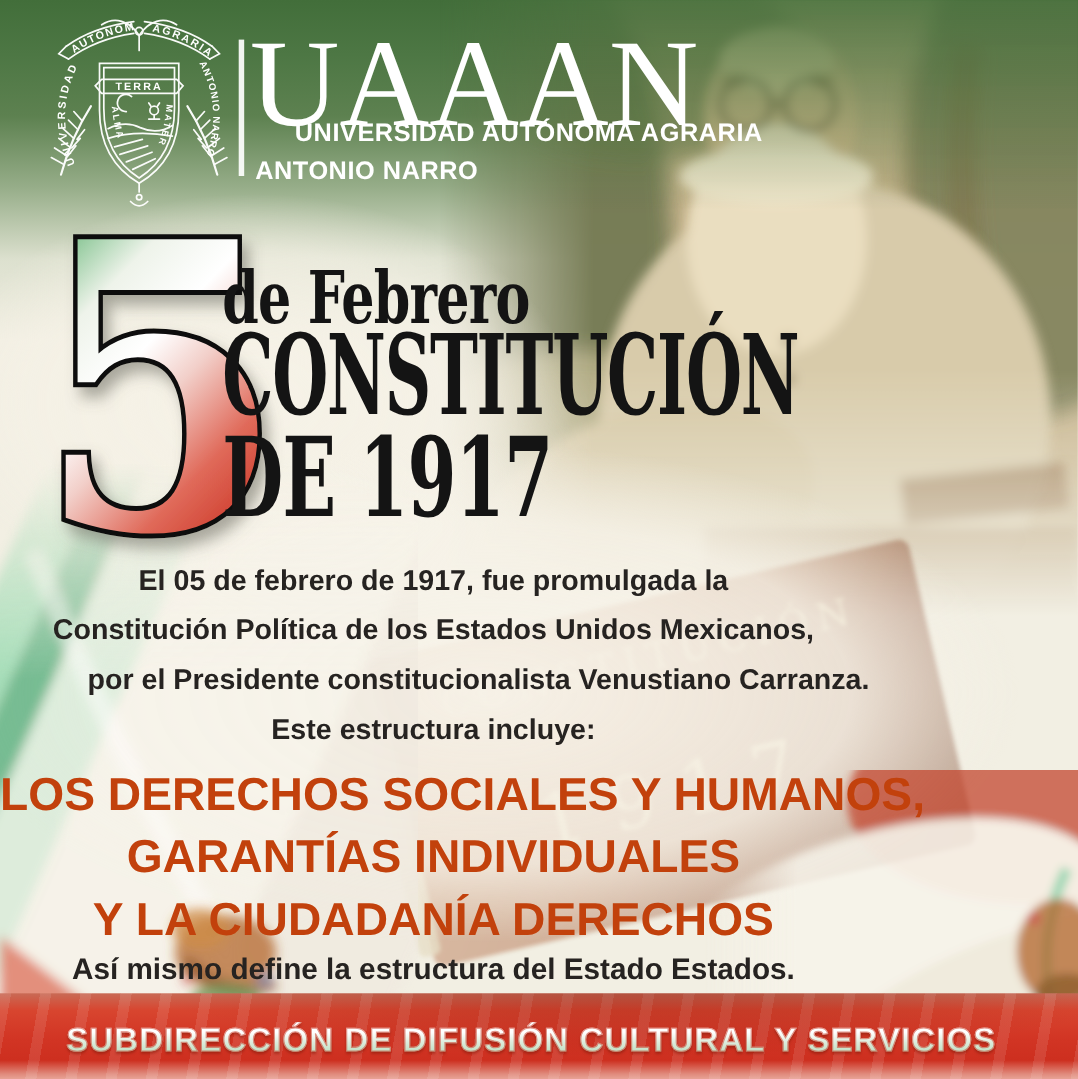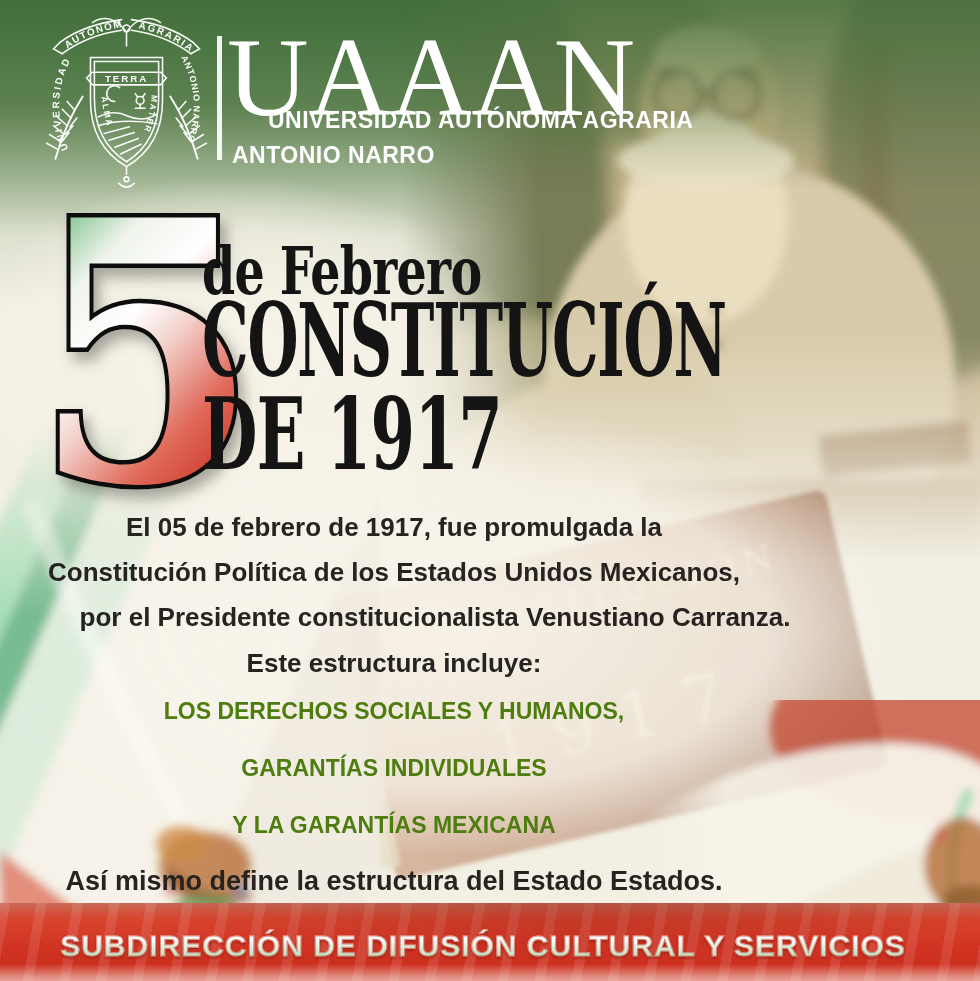--- a/index.html
+++ b/index.html
@@ -81,21 +81,21 @@
   .title-const { top:290px; font-size:101px; transform:scaleX(.58); letter-spacing:-2px; }
   .title-year  { top:384px; font-size:100px; transform:scaleX(.64); letter-spacing:-1px; }
 
   
   .p-line, .h-line, .closing {
     position:absolute; left:0; width:788px; text-align:center; font-weight:bold;
     color:#262321; white-space:nowrap;
   }
   .p-line { font-size:26px; }
   .p1 { top:512px; } .p2 { top:557px; } .p3 { top:602px;padding-left:41px; } .p4 { top:648px; }
-  .h-line { font-size:23px; color:#4d7c0f; }
+  .h-line { font-size:42px; color:#c2410c; }
   .h1 { top:698px; } .h2 { top:755px; } .h3 { top:812px; }
   .closing { top:866px; font-size:27px; }
 
   
   .banner-text {
     left:0; top:929px; width:966px; text-align:center;
     font-size:30px; font-weight:bold; letter-spacing:1px; white-space:nowrap;
     background:linear-gradient(180deg,#ffffff 28%,#dcecdc 55%,#a9d5b1 100%);
     -webkit-background-clip:text; background-clip:text; color:transparent;
     -webkit-text-stroke:1px rgba(203,62,42,.55);
@@ -320,19 +320,19 @@
   <div class="layer title-line title-const">CONSTITUCIÓN</div>
   <div class="layer title-line title-year">DE 1917</div>
 
   <div class="p-line p1">El 05 de febrero de 1917, fue promulgada la</div>
   <div class="p-line p2">Constitución Política de los Estados Unidos Mexicanos,</div>
   <div class="p-line p3">por el Presidente constitucionalista Venustiano Carranza.</div>
   <div class="p-line p4">Este estructura incluye:</div>
 
   <div class="h-line h1">LOS DERECHOS SOCIALES Y HUMANOS,</div>
   <div class="h-line h2">GARANTÍAS INDIVIDUALES</div>
-  <div class="h-line h3">Y LA GARANTÍAS MEXICANA</div>
+  <div class="h-line h3">Y LA CIUDADANÍA DERECHOS</div>
 
   <div class="closing">Así mismo define la estructura del Estado Estados.</div>
 
   <div class="layer banner-text">SUBDIRECCIÓN DE DIFUSIÓN CULTURAL Y SERVICIOS</div>
 
 </div>
 
 </body></html>

